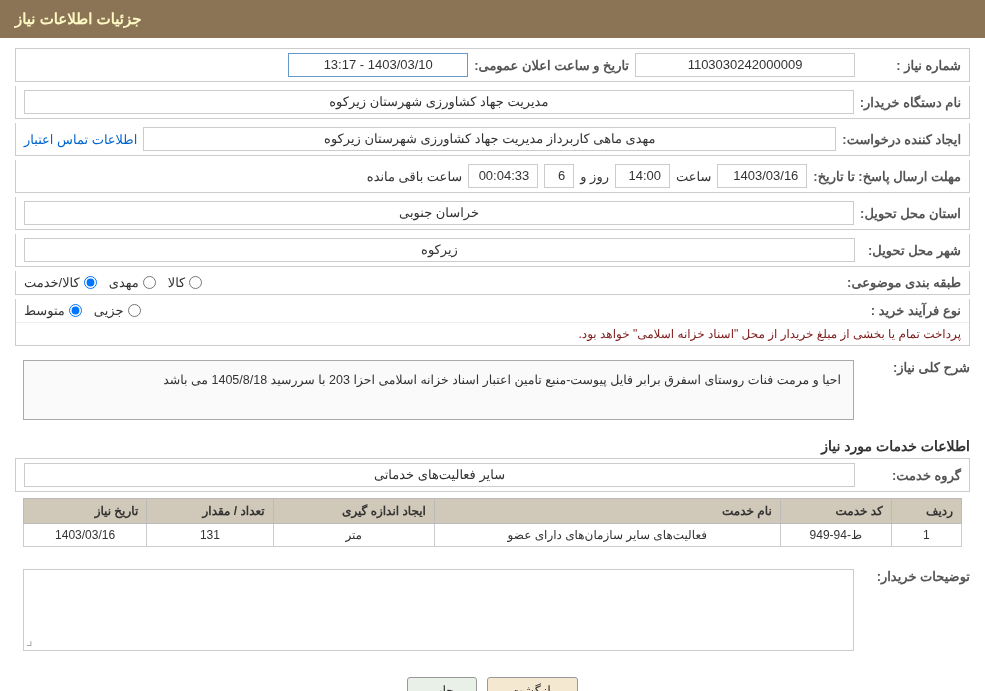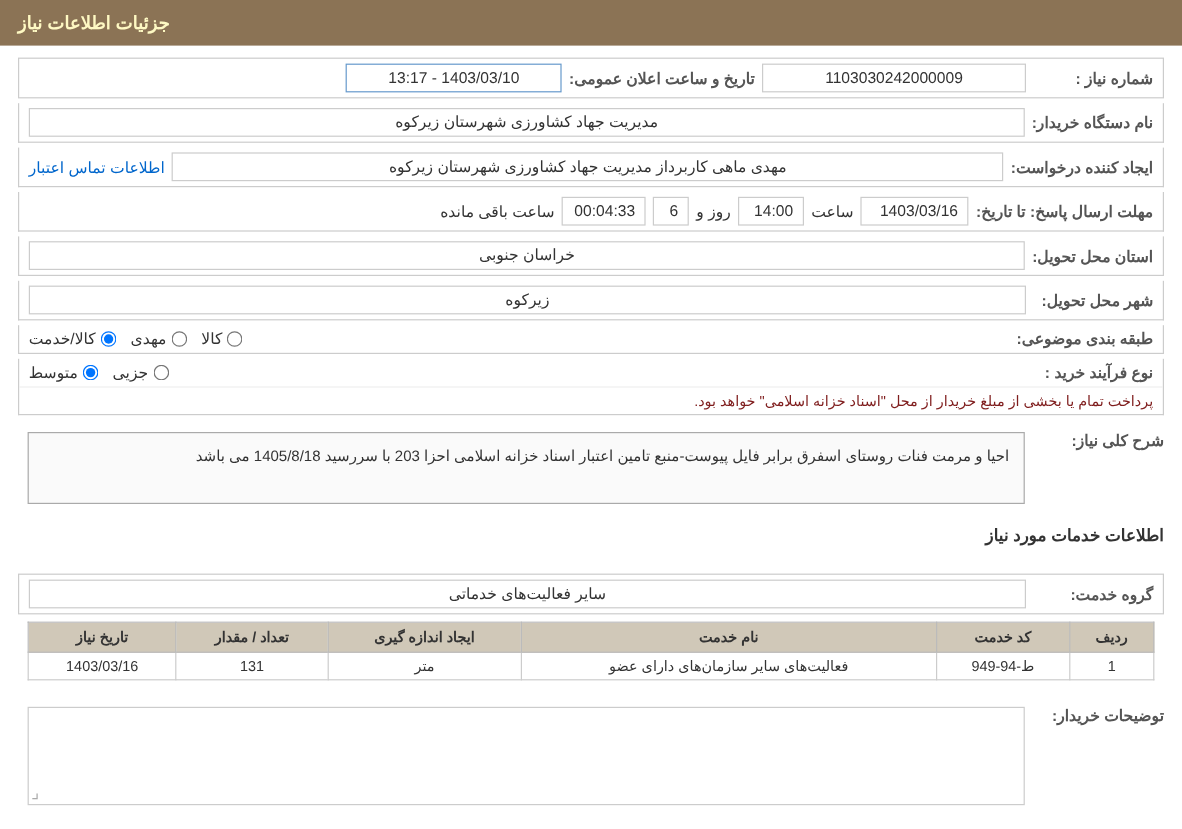--- a/index.html
+++ b/index.html
@@ -107,21 +107,21 @@
     }
     .services-table {
       width: 100%;
       border-collapse: collapse;
       margin-top: 4px;
     }
     .services-table th {
       background: #d0c8b8;
       border: 1px solid #bbb;
       padding: 5px 8px;
-      text-align: center;
+      text-align: right;
       font-weight: bold;
       font-size: 12px;
     }
     .services-table td {
       border: 1px solid #ccc;
       padding: 4px 8px;
       text-align: center;
       font-size: 12px;
     }
     .services-table tr:nth-child(even) td {
@@ -280,21 +280,21 @@
       </div>
     </div>
 
     <div style="display:flex; align-items:flex-start; margin-bottom:8px; gap:8px;">
       <span class="label" style="padding-top:6px; white-space:nowrap;">شرح کلی نیاز:</span>
       <div class="description-box" style="flex:1;">
         <span>احیا و مرمت فنات روستای اسفرق برابر فایل پیوست-منبع تامین اعتبار اسناد خزانه اسلامی احزا 203 با سررسید 1405/8/18 می باشد</span>
       </div>
     </div>
 
-    <div style="font-weight:bold; font-size:14px; padding: 4px 0 4px 0; text-align:right; margin-bottom:20px;">اطلاعات خدمات مورد نیاز</div>
+    <div style="font-weight:bold; font-size:14px; padding: 4px 0 4px 0; text-align:right; margin-bottom:0;">اطلاعات خدمات مورد نیاز</div>
 
     <div class="info-row" style="background:#fff; border: 1px solid #ccc; margin-bottom:6px;">
       <span class="label">گروه خدمت:</span>
       <div class="value-box">
         <span>سایر فعالیت‌های خدماتی</span>
       </div>
     </div>
 
     <div class="table-wrapper">
       <table class="services-table">

